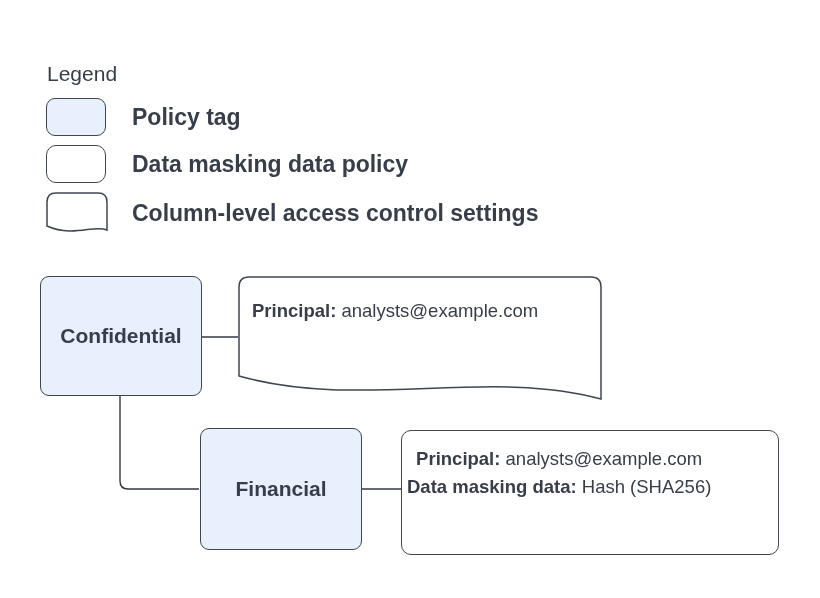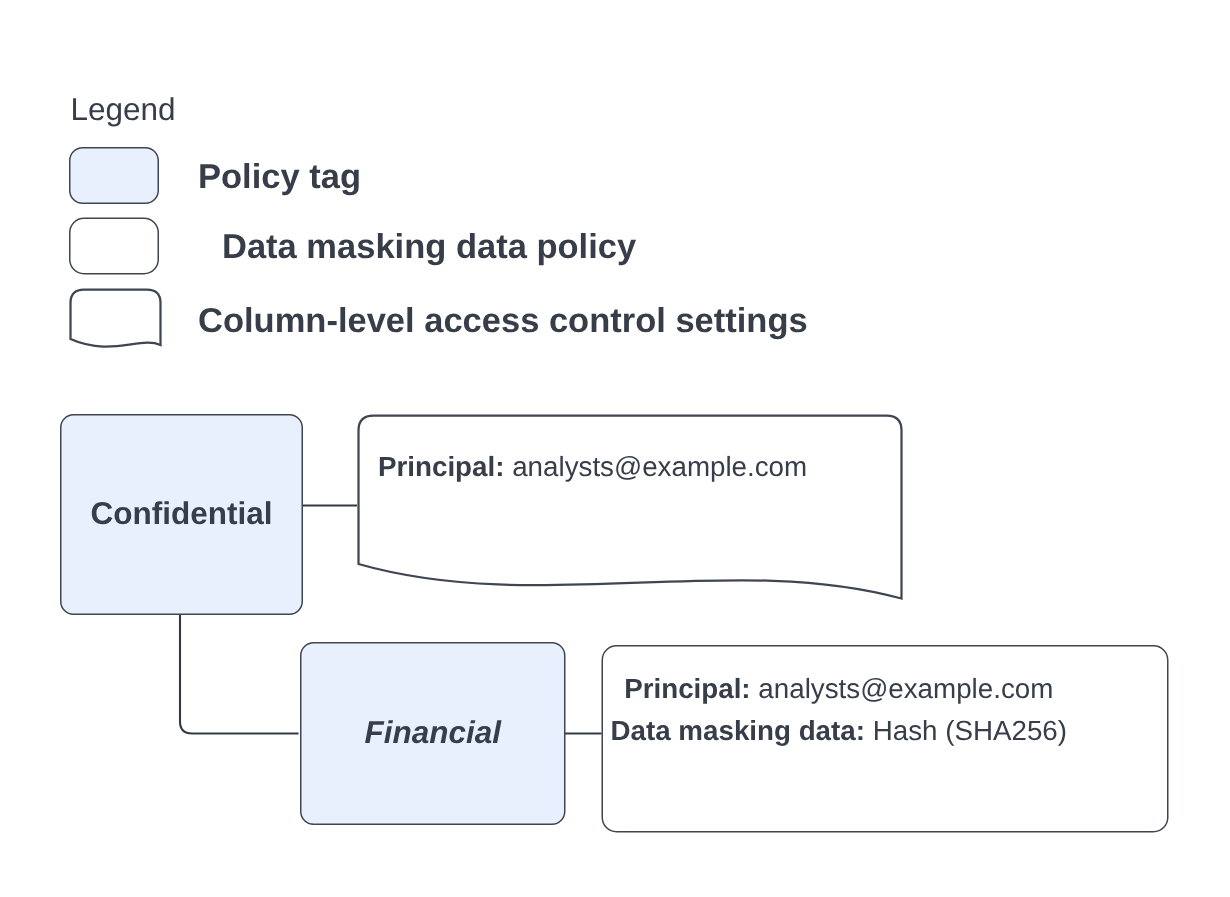--- a/index.html
+++ b/index.html
@@ -23,22 +23,22 @@
     position:absolute;left:132px;
     font-size:23px;font-weight:bold;color:#373e49;line-height:26px;
   }
   .connectors{position:absolute;left:0;top:0;pointer-events:none;}
   .node{
     position:absolute;background:#e8f0fe;
     border:1.5px solid #3f4651;border-radius:9px;box-sizing:border-box;
     display:flex;align-items:center;justify-content:center;
     font-size:21px;font-weight:bold;color:#373e49;
   }
-  .node-confidential{left:40px;top:276px;width:162px;height:134px;}
-  .node-financial{left:200px;top:428px;width:177px;height:122px;font-style:italic;}
+  .node-confidential{left:40px;top:276px;width:162px;height:120px;}
+  .node-financial{left:200px;top:428px;width:162px;height:122px;}
   .doc-shape{position:absolute;left:238px;top:276px;}
   .note-text{
     position:absolute;font-size:18.5px;line-height:27.5px;color:#373e49;
     white-space:nowrap;
     text-align:center;
   }
   .note-acl{left:252px;top:297px;}
   .policy-box{
     position:absolute;left:401px;top:430px;width:378px;height:125px;
     background:#ffffff;border:1.4px solid #3f4651;border-radius:10px;
@@ -51,21 +51,21 @@
 <body>
 
 <div class="canvas">
 
   <div class="legend-title">Legend</div>
 
   <div class="swatch swatch-blue"></div>
   <div class="legend-label" style="top:104px;">Policy tag</div>
 
   <div class="swatch swatch-white"></div>
-  <div class="legend-label" style="top:151px;margin-left:16px;">Data masking data policy</div>
+  <div class="legend-label" style="top:151px;">Data masking data policy</div>
 
   <svg class="swatch-doc" width="64" height="46" viewBox="0 0 64 46">
     <path d="M 10 1 H 52 Q 61 1 61 10 V 38 C 48 32 28 46 1 34 V 10 Q 1 1 10 1 Z" fill="#ffffff" stroke="#3f4651" stroke-width="1.5"></path>
   </svg>
   <div class="legend-label" style="top:200px;text-align:right;">Column-level access control settings</div>
 
   <svg class="connectors" width="820" height="598" viewBox="0 0 820 598">
     <path d="M 202 337 H 238" fill="none" stroke="#333a44" stroke-width="1.4"></path>
     <path d="M 120 396 V 481 Q 120 489 128 489 H 199" fill="none" stroke="#333a44" stroke-width="1.4"></path>
     <path d="M 362 489 H 401" fill="none" stroke="#333a44" stroke-width="1.4"></path>

